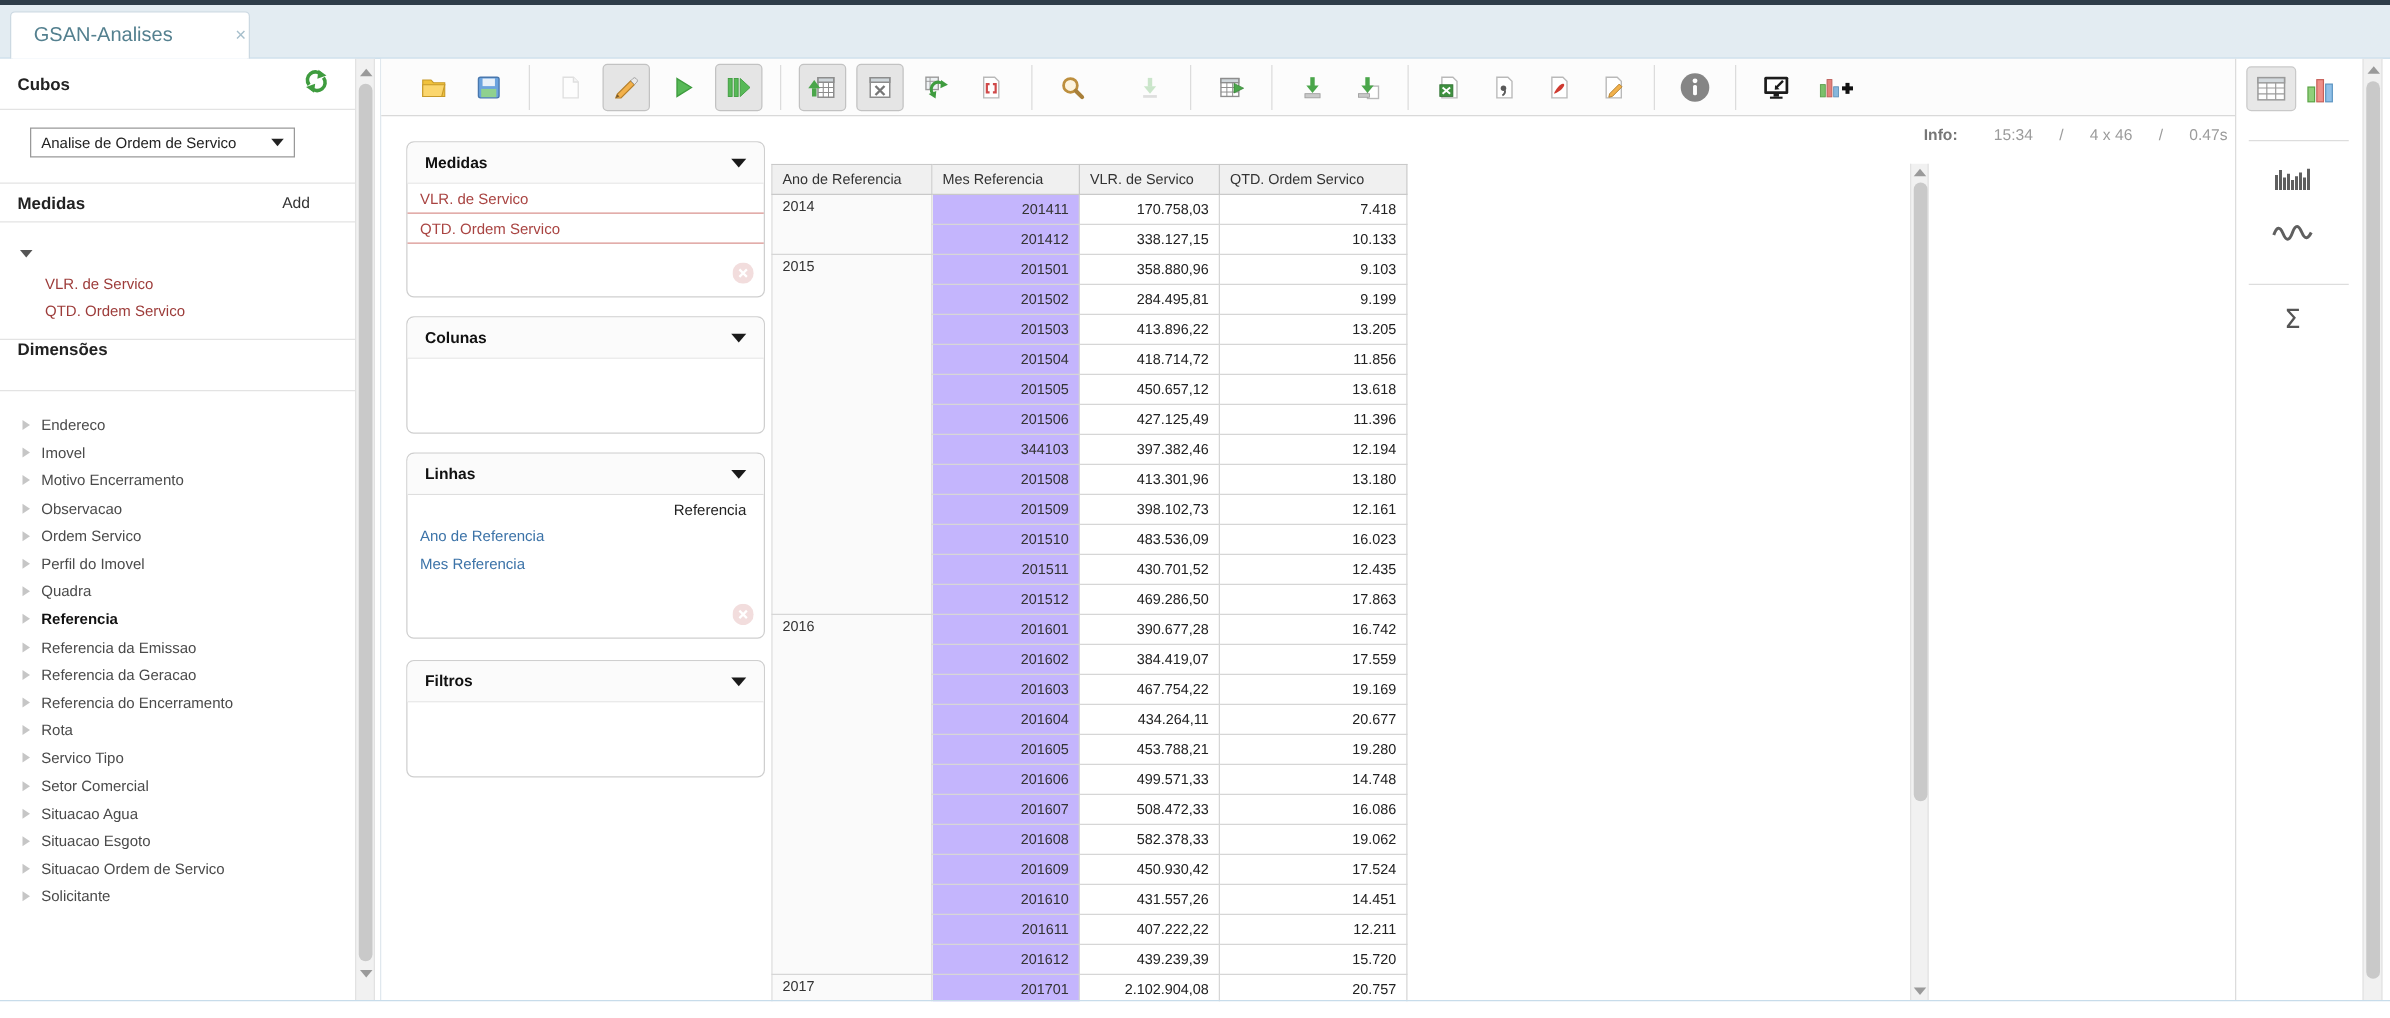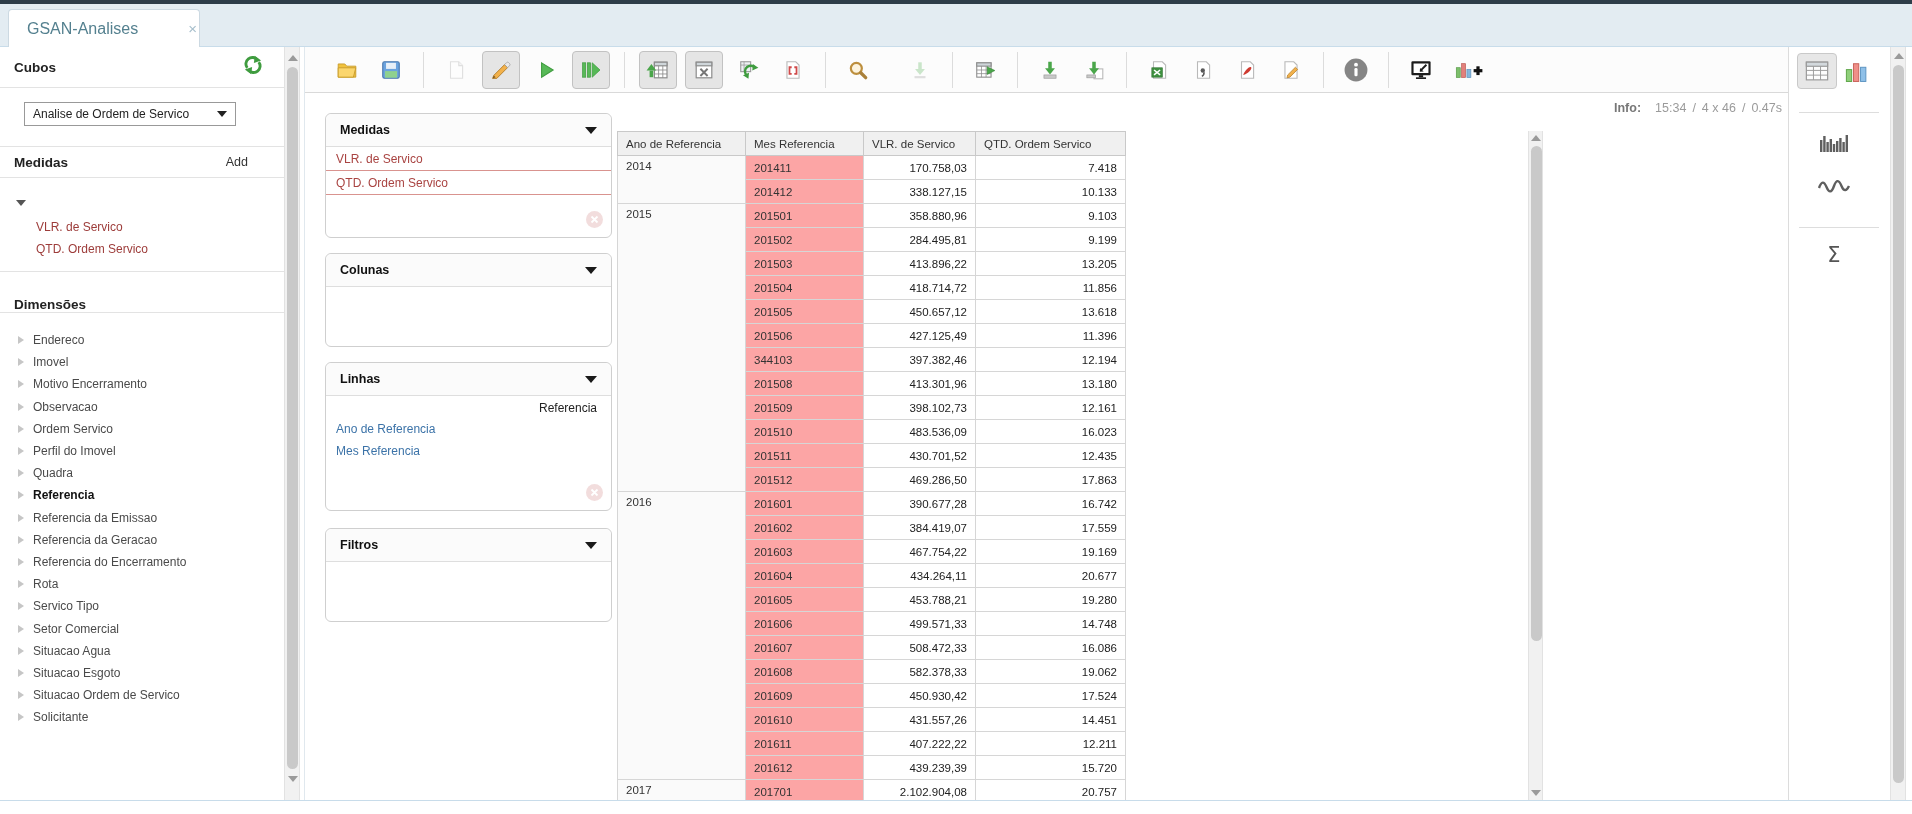--- a/index.html
+++ b/index.html
@@ -32,21 +32,21 @@
     align-items:center; padding:0 36px 0 14px; }
   .sb-medidas b { font-size:13.5px; color:#222; flex:1; }
   .add-link { font-size:12.5px; color:#333; cursor:pointer; }
   .sb-measures { top:131px; height:94px; border-bottom:1px solid #e3e3e3; }
   .collapse-arrow { position:absolute; left:16px; top:22px; width:0; height:0;
     border-left:5px solid transparent; border-right:5px solid transparent;
     border-top:6px solid #555; }
   .sb-measure-list { position:absolute; left:36px; top:38px; }
   .sb-measure { font-size:12px; color:#9d3c3a; height:22px; line-height:22px; cursor:pointer; }
   .sb-dimhdr { top:225px; height:41px; border-bottom:1px solid #e3e3e3; display:flex;
-    align-items:flex-end; padding-left:14px; }
+    align-items:flex-start; padding-left:14px; }
   .sb-dimhdr b { font-size:13.5px; color:#222; }
   .sb-dims { top:266px; height:487px; padding-top:16px; }
   .dim-item { display:flex; align-items:center; height:22.2px; padding-left:18px;
     cursor:pointer; }
   .tri-right { width:0; height:0; border-top:4.5px solid transparent;
     border-bottom:4.5px solid transparent; border-left:6px solid #c6c6c6;
     margin-right:9px; flex:0 0 auto; }
   .dim-label { font-size:12px; color:#4a4a4a; white-space:nowrap; }
   .dim-item.bold .dim-label { font-weight:bold; color:#111; }
 
@@ -69,21 +69,21 @@
     justify-content:center; cursor:pointer; flex:0 0 auto; }
   .tbtn.pressed { width:38px; height:38px; margin:0 4px; background:#e5e5e5;
     border:1px solid #c2c2c2; border-radius:4px; }
   .tbtn.disabled { opacity:.45; cursor:default; }
   .tsep { width:1px; height:36px; background:#dcdcdc; margin:0 10px; flex:0 0 auto; }
   .gap18 { width:18px; flex:0 0 auto; }
 
   
   .infoline { top:101px; right:130px; font-size:12.5px; color:#9b9b9b; }
   .infoline b { color:#777; margin-right:8px; }
-  .infoline span { margin-left:6px; }
+  .infoline span { margin-left:21px; }
 
   
   .box { position:absolute; left:325px; width:287px; background:#fff;
     border:1px solid #cfcfcf; border-radius:6px; }
   .box-header { height:33px; border-bottom:1px solid #dedede; background:#fbfbfb;
     border-radius:6px 6px 0 0; display:flex; align-items:center;
     justify-content:space-between; padding:0 14px; cursor:pointer; }
   .box-header b { font-size:12.5px; color:#111; }
   .tri-down { width:0; height:0; border-left:6px solid transparent;
     border-right:6px solid transparent; border-top:7px solid #1a1a1a; }
@@ -95,21 +95,21 @@
   .box-footer { position:relative; }
   .remove-zone { position:absolute; right:8px; bottom:5px; opacity:.75; cursor:pointer; }
 
   
   .pivot { left:617px; top:131px; width:512px; height:670px; overflow:hidden; }
   table.pv { border-collapse:collapse; table-layout:fixed; width:508px; }
   .pv th, .pv td { border:1px solid #d6d6d6; font-size:11.5px; padding:4px 8px;
     height:24px; white-space:nowrap; overflow:hidden; }
   .pv thead th { background:#f0f0f0; border-color:#c9c9c9; color:#333;
     font-weight:normal; text-align:left; }
-  .pv td.rowhdr { background:#fca5a5; color:#333; text-align:left; }
+  .pv td.rowhdr { background:#c4b5fd; color:#333; text-align:right; }
   .pv td.yearhdr { background:#fafafa; color:#333; text-align:left; vertical-align:top; }
   .pv td.num { background:#fff; color:#222; text-align:right; }
 
   
   .right-panel { left:1788px; top:47px; width:102px; height:753px; background:#fff;
     border-left:1px solid #dcdcdc; }
   .rp-tablebtn { position:absolute; left:8px; top:6px; width:40px; height:36px;
     background:#e7e7e7; border:1px solid #c9c9c9; border-radius:4px; display:flex;
     align-items:center; justify-content:center; cursor:pointer; }
   .rp-chartbtn { position:absolute; left:54px; top:12px; width:28px; height:26px;

